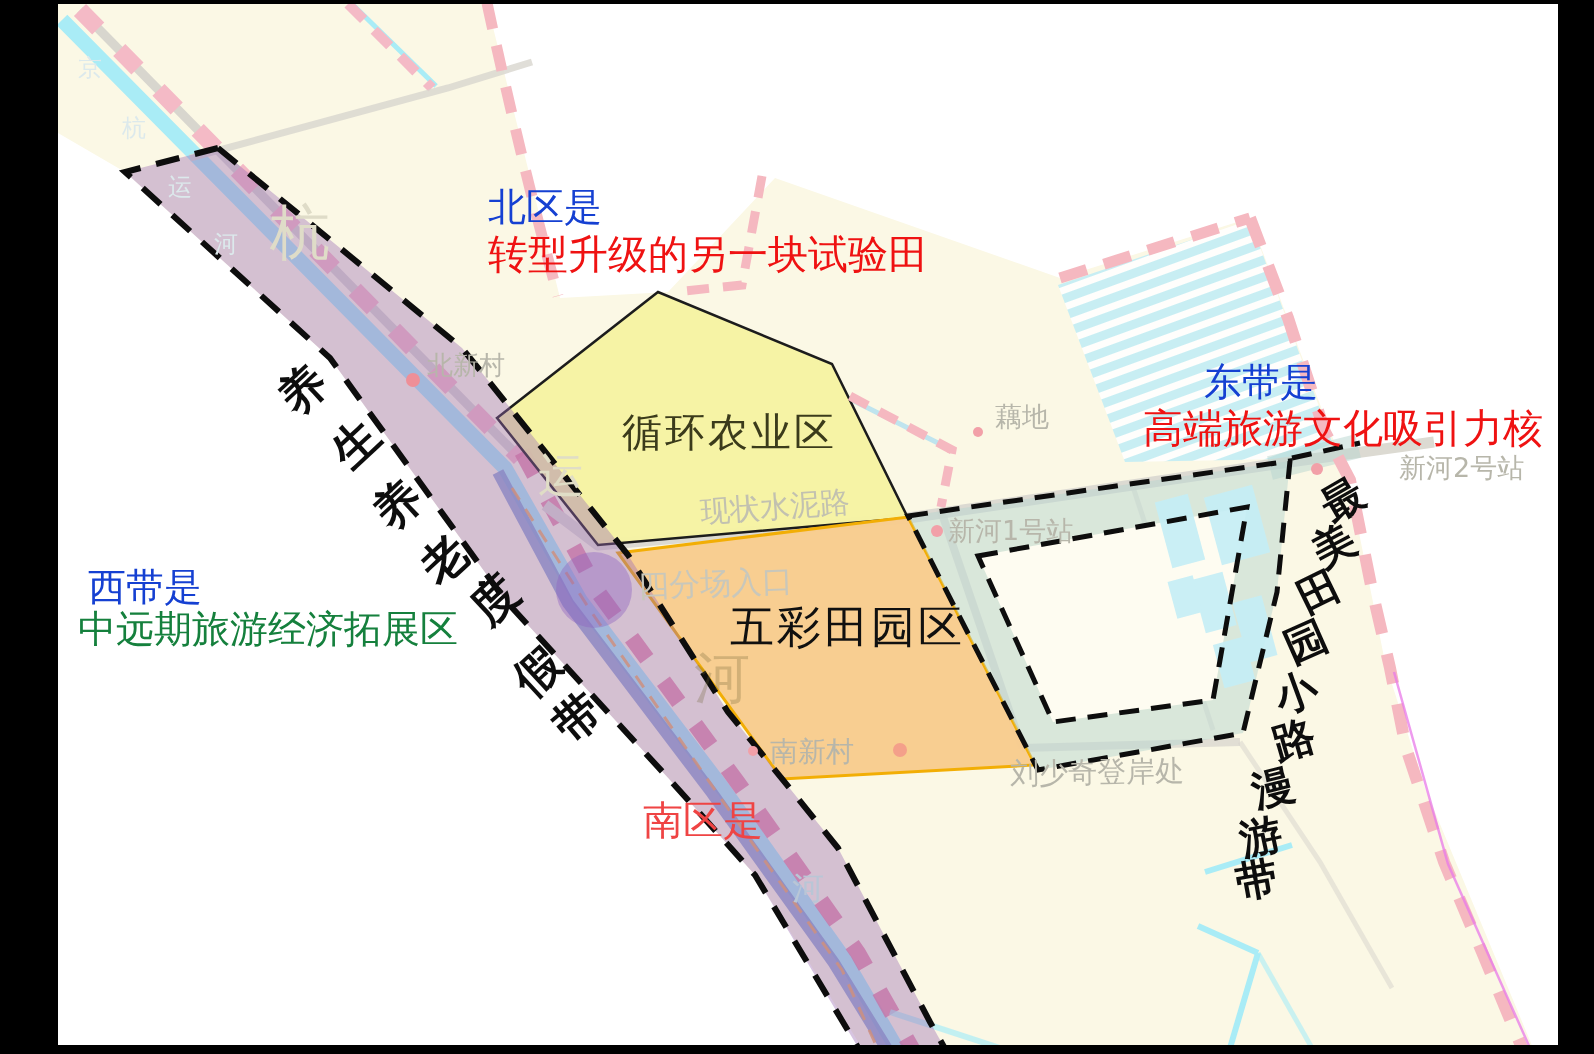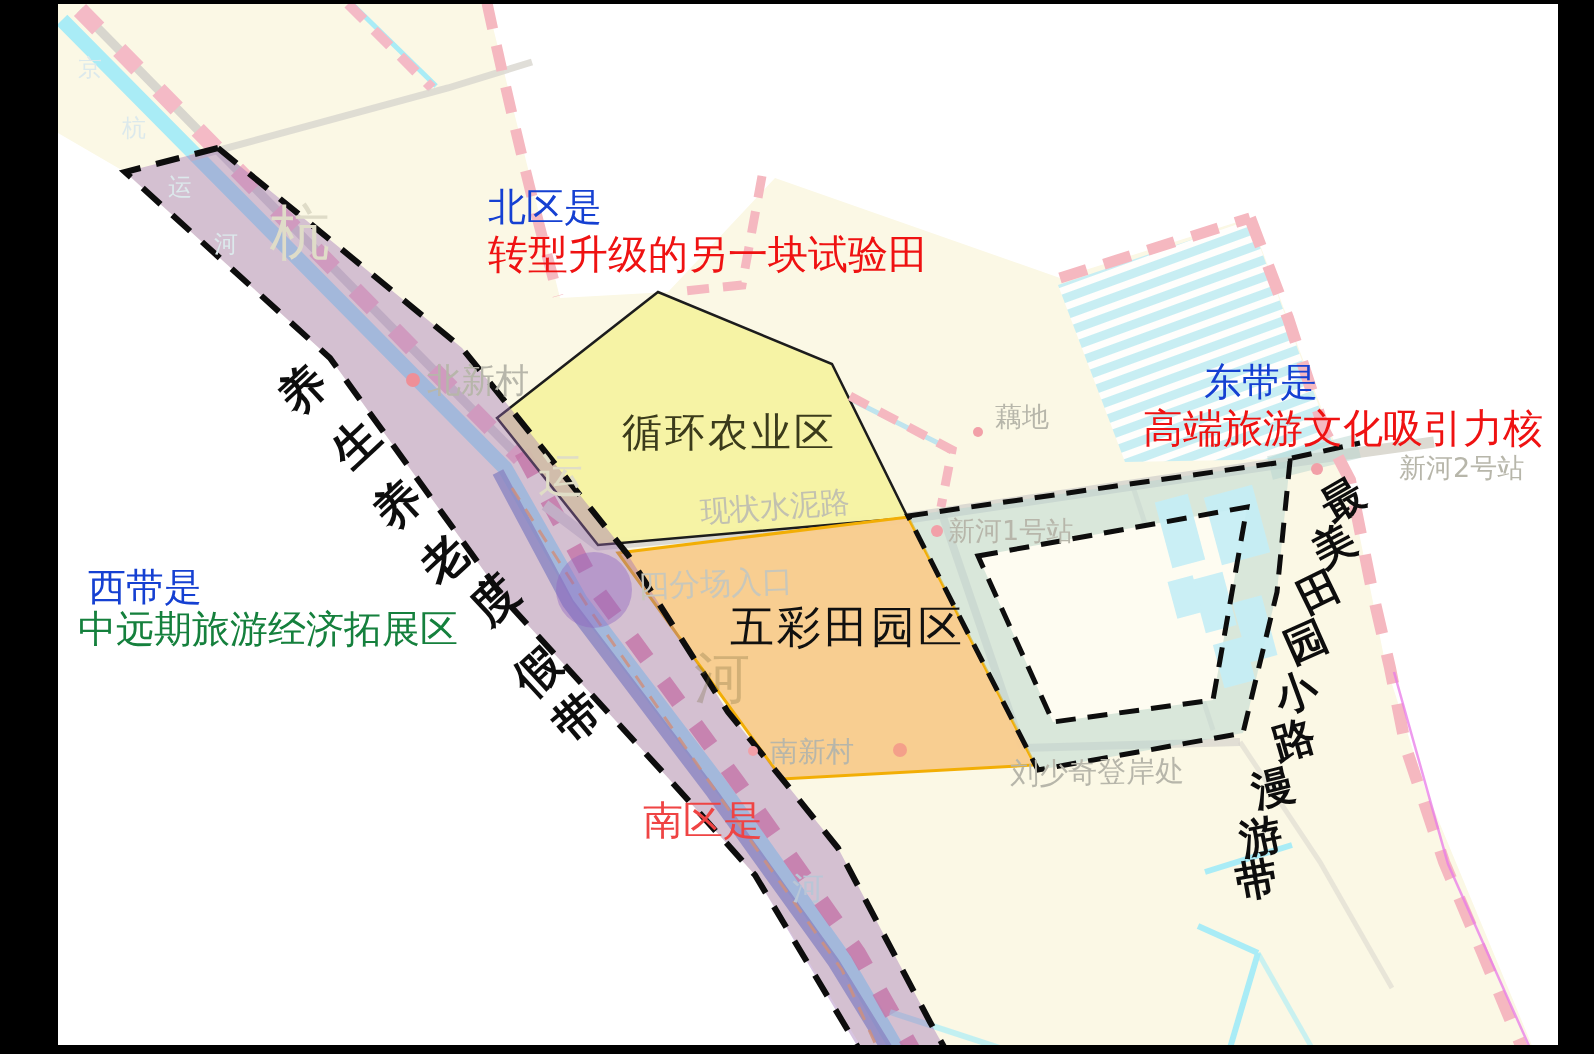--- a/index.html
+++ b/index.html
@@ -105,21 +105,21 @@
 
   <div class="lbl" style="left:78px;top:56px;font-size:24px;color:#dce9ec;">京</div>
   <div class="lbl" style="left:122px;top:116px;font-size:24px;color:#dce9ec;">杭</div>
   <div class="lbl" style="left:168px;top:175px;font-size:24px;color:#dce9ec;">运</div>
   <div class="lbl" style="left:214px;top:232px;font-size:24px;color:#dce9ec;">河</div>
   <div class="lbl" style="left:270px;top:202px;font-size:60px;color:#dfdcc8;">杭</div>
   <div class="lbl" style="left:538px;top:452px;font-size:46px;color:#e0ddc6;">运</div>
   <div class="lbl" style="left:694px;top:650px;font-size:56px;color:rgba(110,100,55,0.28);">河</div>
   <div class="lbl" style="left:792px;top:872px;font-size:32px;color:#b9c6d6;">河</div>
 
-  <div class="lbl gray" style="left:427px;top:363px;font-size:34px;">北新村</div>
+  <div class="lbl gray" style="left:427px;top:352px;font-size:26px;">北新村</div>
   <div class="lbl" style="left:700px;top:492px;font-size:30px;color:#c2c1b0;transform:rotate(-4deg);">现状水泥路</div>
   <div class="lbl" style="left:638px;top:568px;font-size:31px;color:#c8c7bb;transform:rotate(-2deg);">四分场入口</div>
   <div class="lbl gray" style="left:995px;top:403px;font-size:27px;text-align:center;">藕地</div>
   <div class="lbl gray" style="left:1399px;top:454px;font-size:27px;">新河2号站</div>
   <div class="lbl gray" style="left:948px;top:517px;font-size:27px;">新河1号站</div>
   <div class="lbl gray" style="left:770px;top:738px;font-size:28px;">南新村</div>
   <div class="lbl gray" style="left:1010px;top:758px;font-size:29px;transform:rotate(-1deg);">刘少奇登岸处</div>
 
   <div class="lbl zone-lbl" style="left:730px;top:605px;font-size:44px;color:#101010;">五彩田园区</div>
   <div class="lbl zone-lbl" style="left:622px;top:412px;font-size:40px;color:#3b3b1b;">循环农业区</div>

